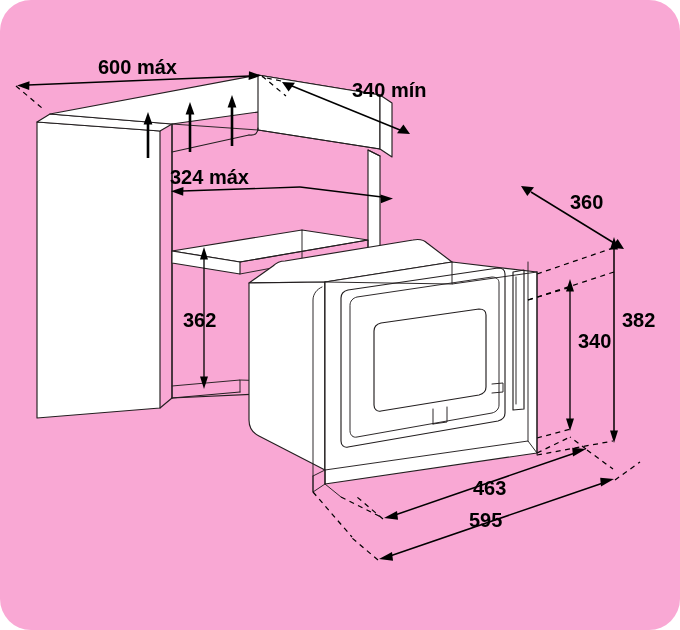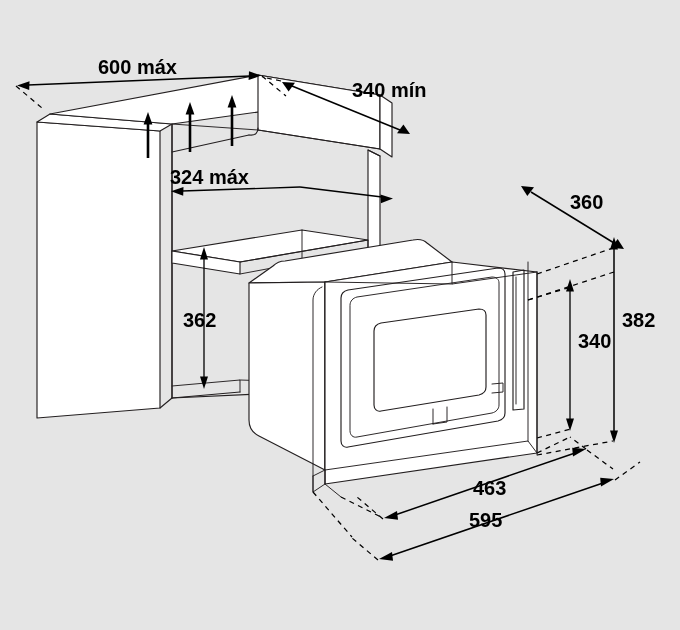--- a/index.html
+++ b/index.html
@@ -10,21 +10,22 @@
   body {
     width: 680px;
     height: 630px;
     overflow: hidden;
     font-family: "Liberation Sans", sans-serif;
   }
   #diagram-root {
     position: relative;
     width: 680px;
     height: 630px;
-    background: #e5e5e5;
+    background: #f9a8d4;
+    border-radius: 31px;
   }
   #diagram-svg {
     position: absolute;
     left: 0;
     top: 0;
     width: 680px;
     height: 630px;
     display: block;
   }
   .dim-label {

